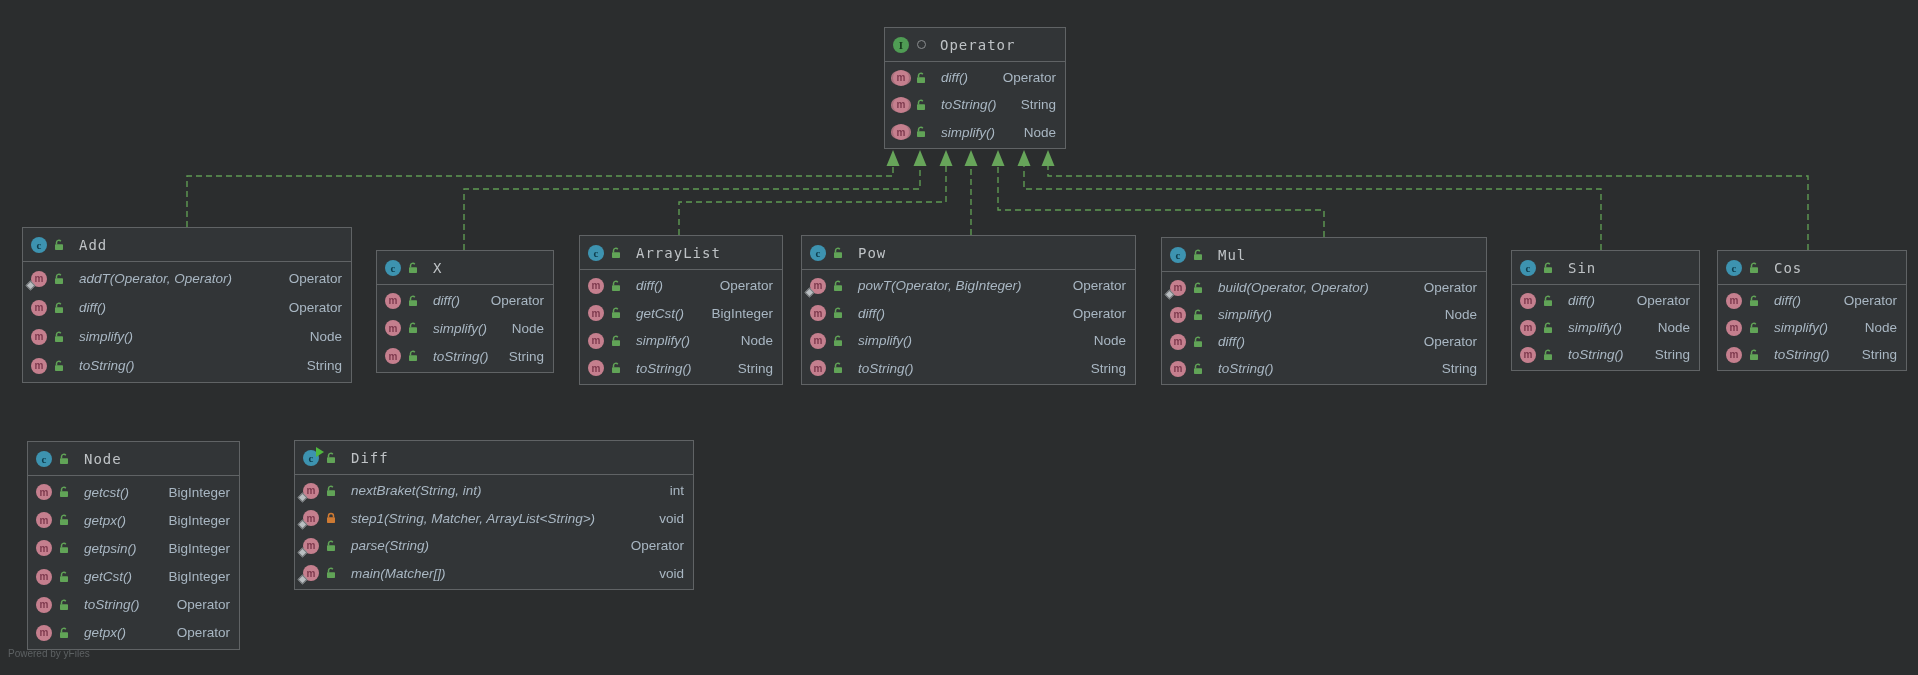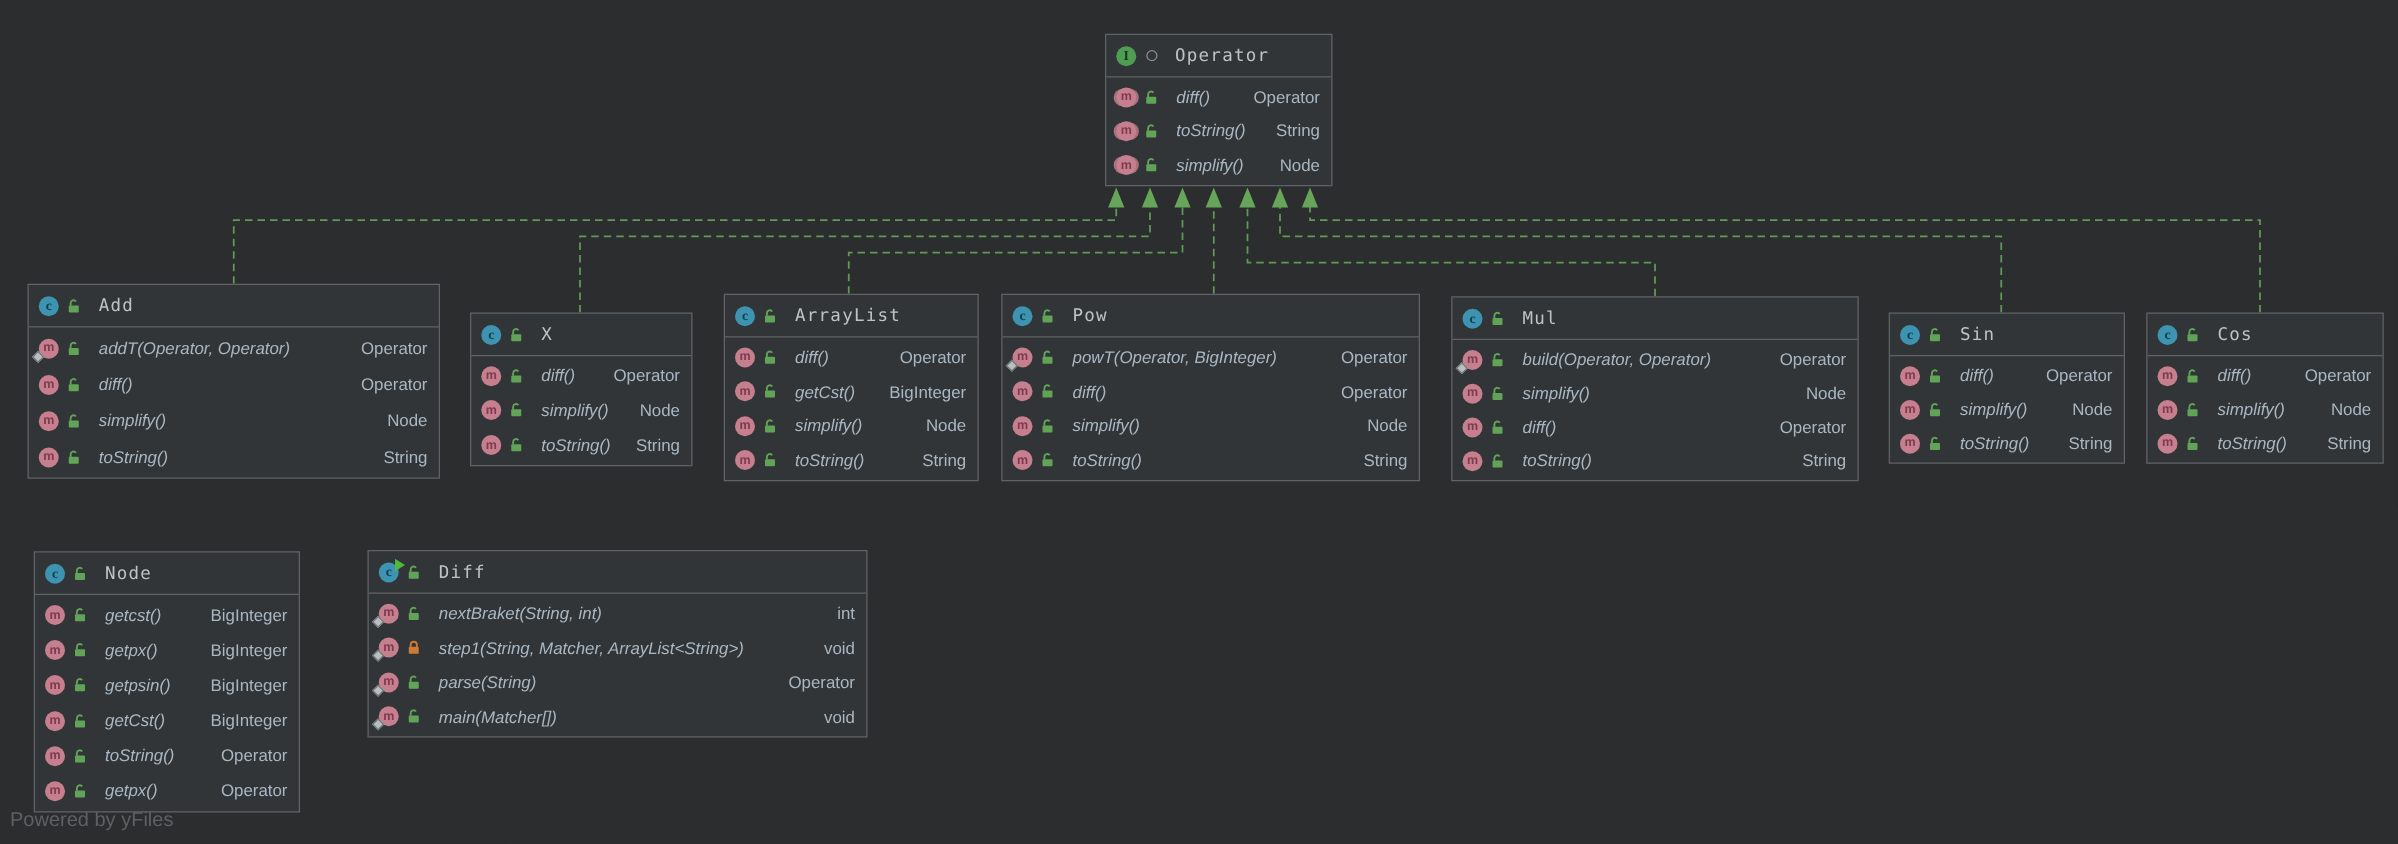--- a/index.html
+++ b/index.html
@@ -35,21 +35,21 @@
   .mi{position:absolute;inset:0;border-radius:50%;background:#c57f8e;color:#7e3a4e;
       display:flex;align-items:center;justify-content:center;
       font:bold 10px "Liberation Sans",sans-serif;}
   .mi-wrap.abstract .mi{box-shadow:0 0 0 1.5px #32353733, -3px 0 0 -1px #c57f8e, 3px 0 0 -1px #c57f8e;}
   .static-diamond{position:absolute;left:-4px;bottom:-2px;width:5px;height:5px;
       background:#b9bec1;border:1px solid #707476;transform:rotate(45deg);z-index:2;}
   .lock{width:12px;height:12px;flex:0 0 12px;display:inline-flex;}
   .lock-open{color:#61a457;}
   .lock-closed{color:#ce7a33;}
 
-  .watermark{position:absolute;left:8px;top:648px;font-size:16px;color:#5d6163;z-index:5;}
+  .watermark{position:absolute;left:8px;top:648px;font-size:10px;color:#5d6163;z-index:5;}
 </style>
 </head>
 <body>
 
 <div class="stage">
 
   <svg class="edges" width="1918" height="675">
     <g stroke="#5f9b53" stroke-width="1.4" fill="none" stroke-dasharray="6 4">
       <polyline points="187,227 187,176 893,176 893,165"></polyline>
       <polyline points="464,250 464,189 920,189 920,165"></polyline>

